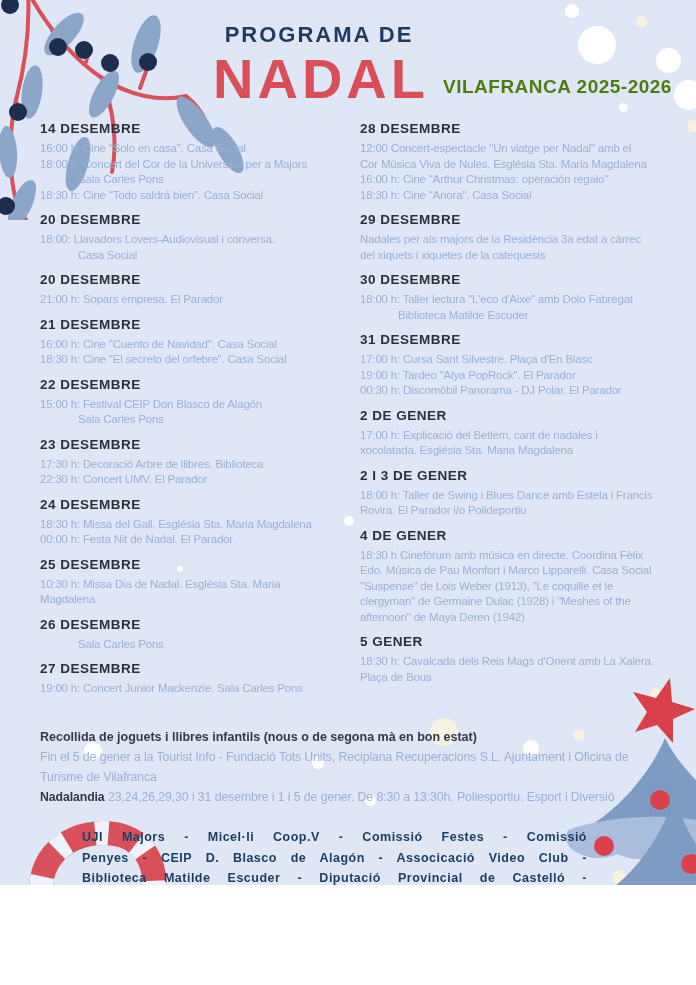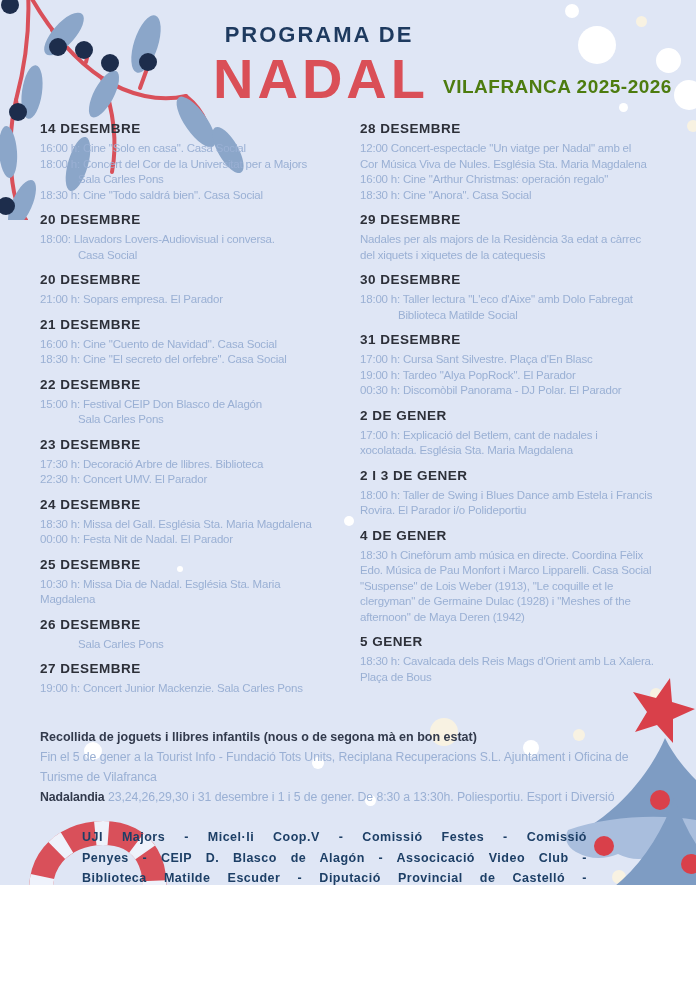--- a/index.html
+++ b/index.html
@@ -226,21 +226,21 @@
         <div class="ln">Nadales per als majors de la Residència 3a edat a càrrec</div>
           <div class="ln">del xiquets i xiquetes de la catequesis</div>
         </div>
       </section>
 
       <section class="day">
         <h3 class="day-date">30 DESEMBRE</h3>
         <div class="day-lines">
 
         <div class="ln">18:00 h: Taller lectura "L'eco d'Aixe" amb Dolo Fabregat</div>
-          <div class="ln indent">Biblioteca Matilde Social</div>
+          <div class="ln indent">Biblioteca Matilde Escuder</div>
         </div>
       </section>
 
       <section class="day">
         <h3 class="day-date">31 DESEMBRE</h3>
         <div class="day-lines">
 
         <div class="ln">17:00 h: Cursa Sant Silvestre. Plaça d'En Blasc</div>
           <div class="ln">19:00 h: Tardeo "Alya PopRock". El Parador</div>
           <div class="ln">00:30 h: Discomòbil Panorama - DJ Polar. El Parador</div>

